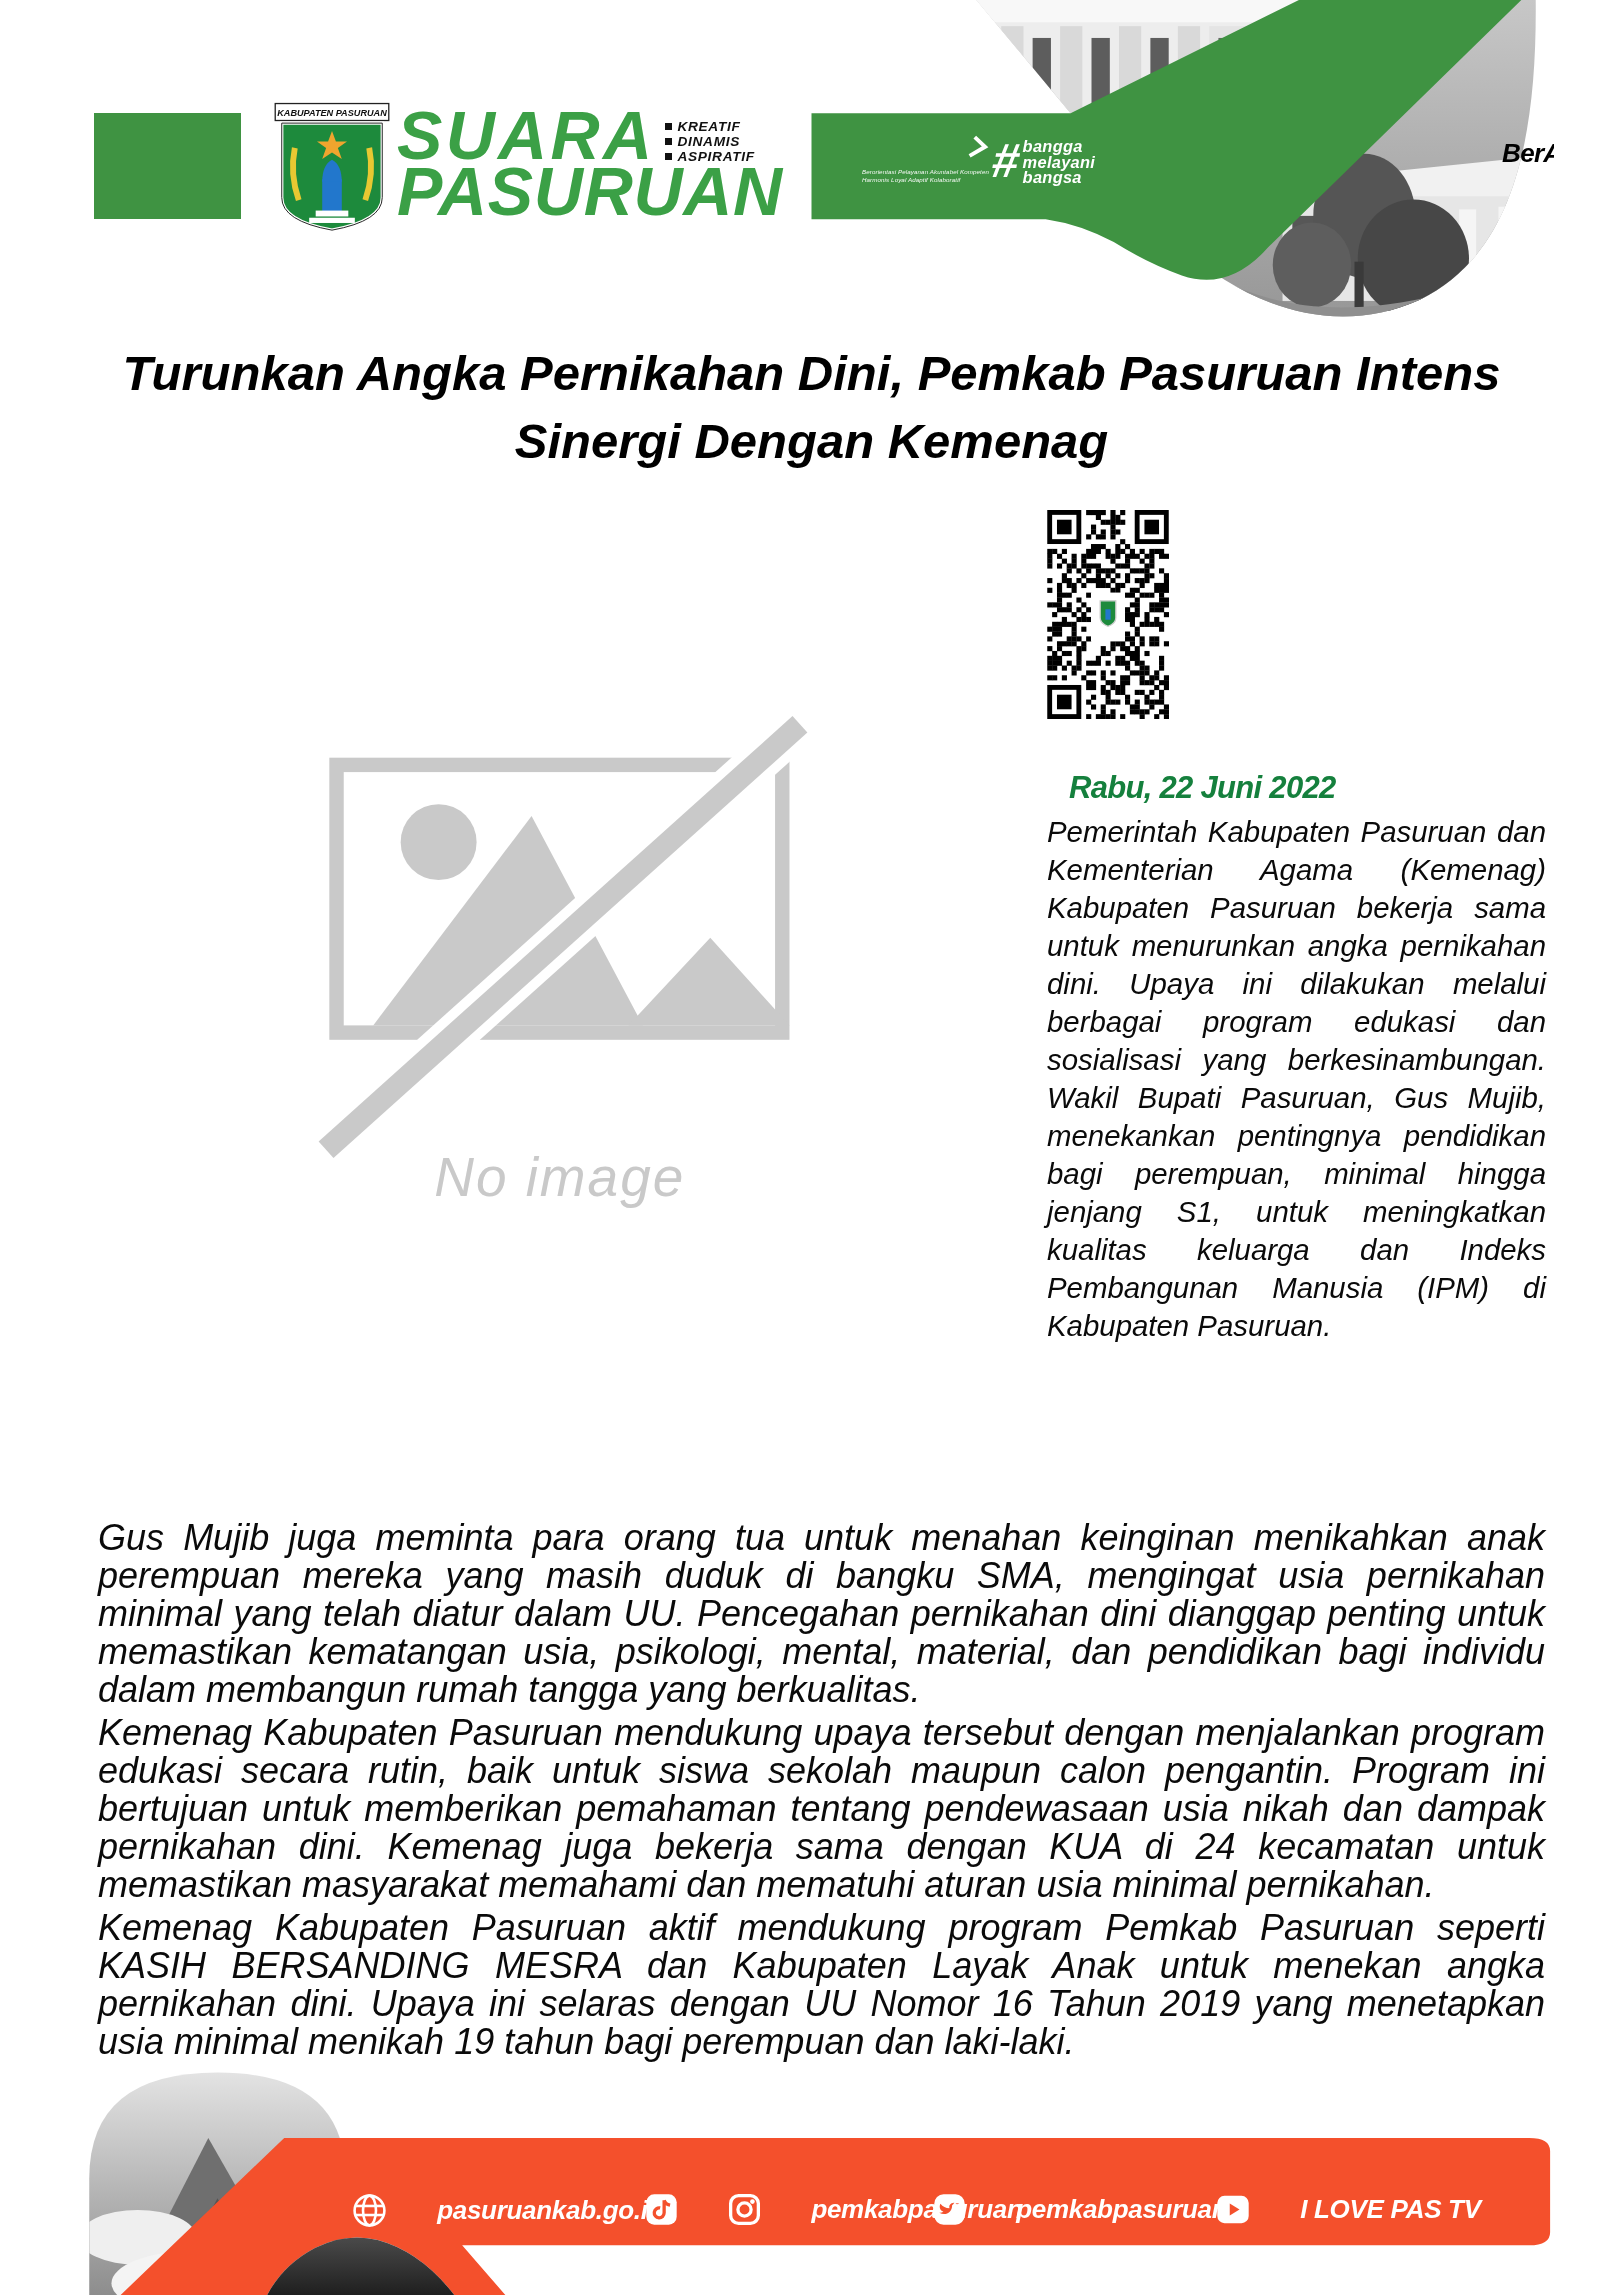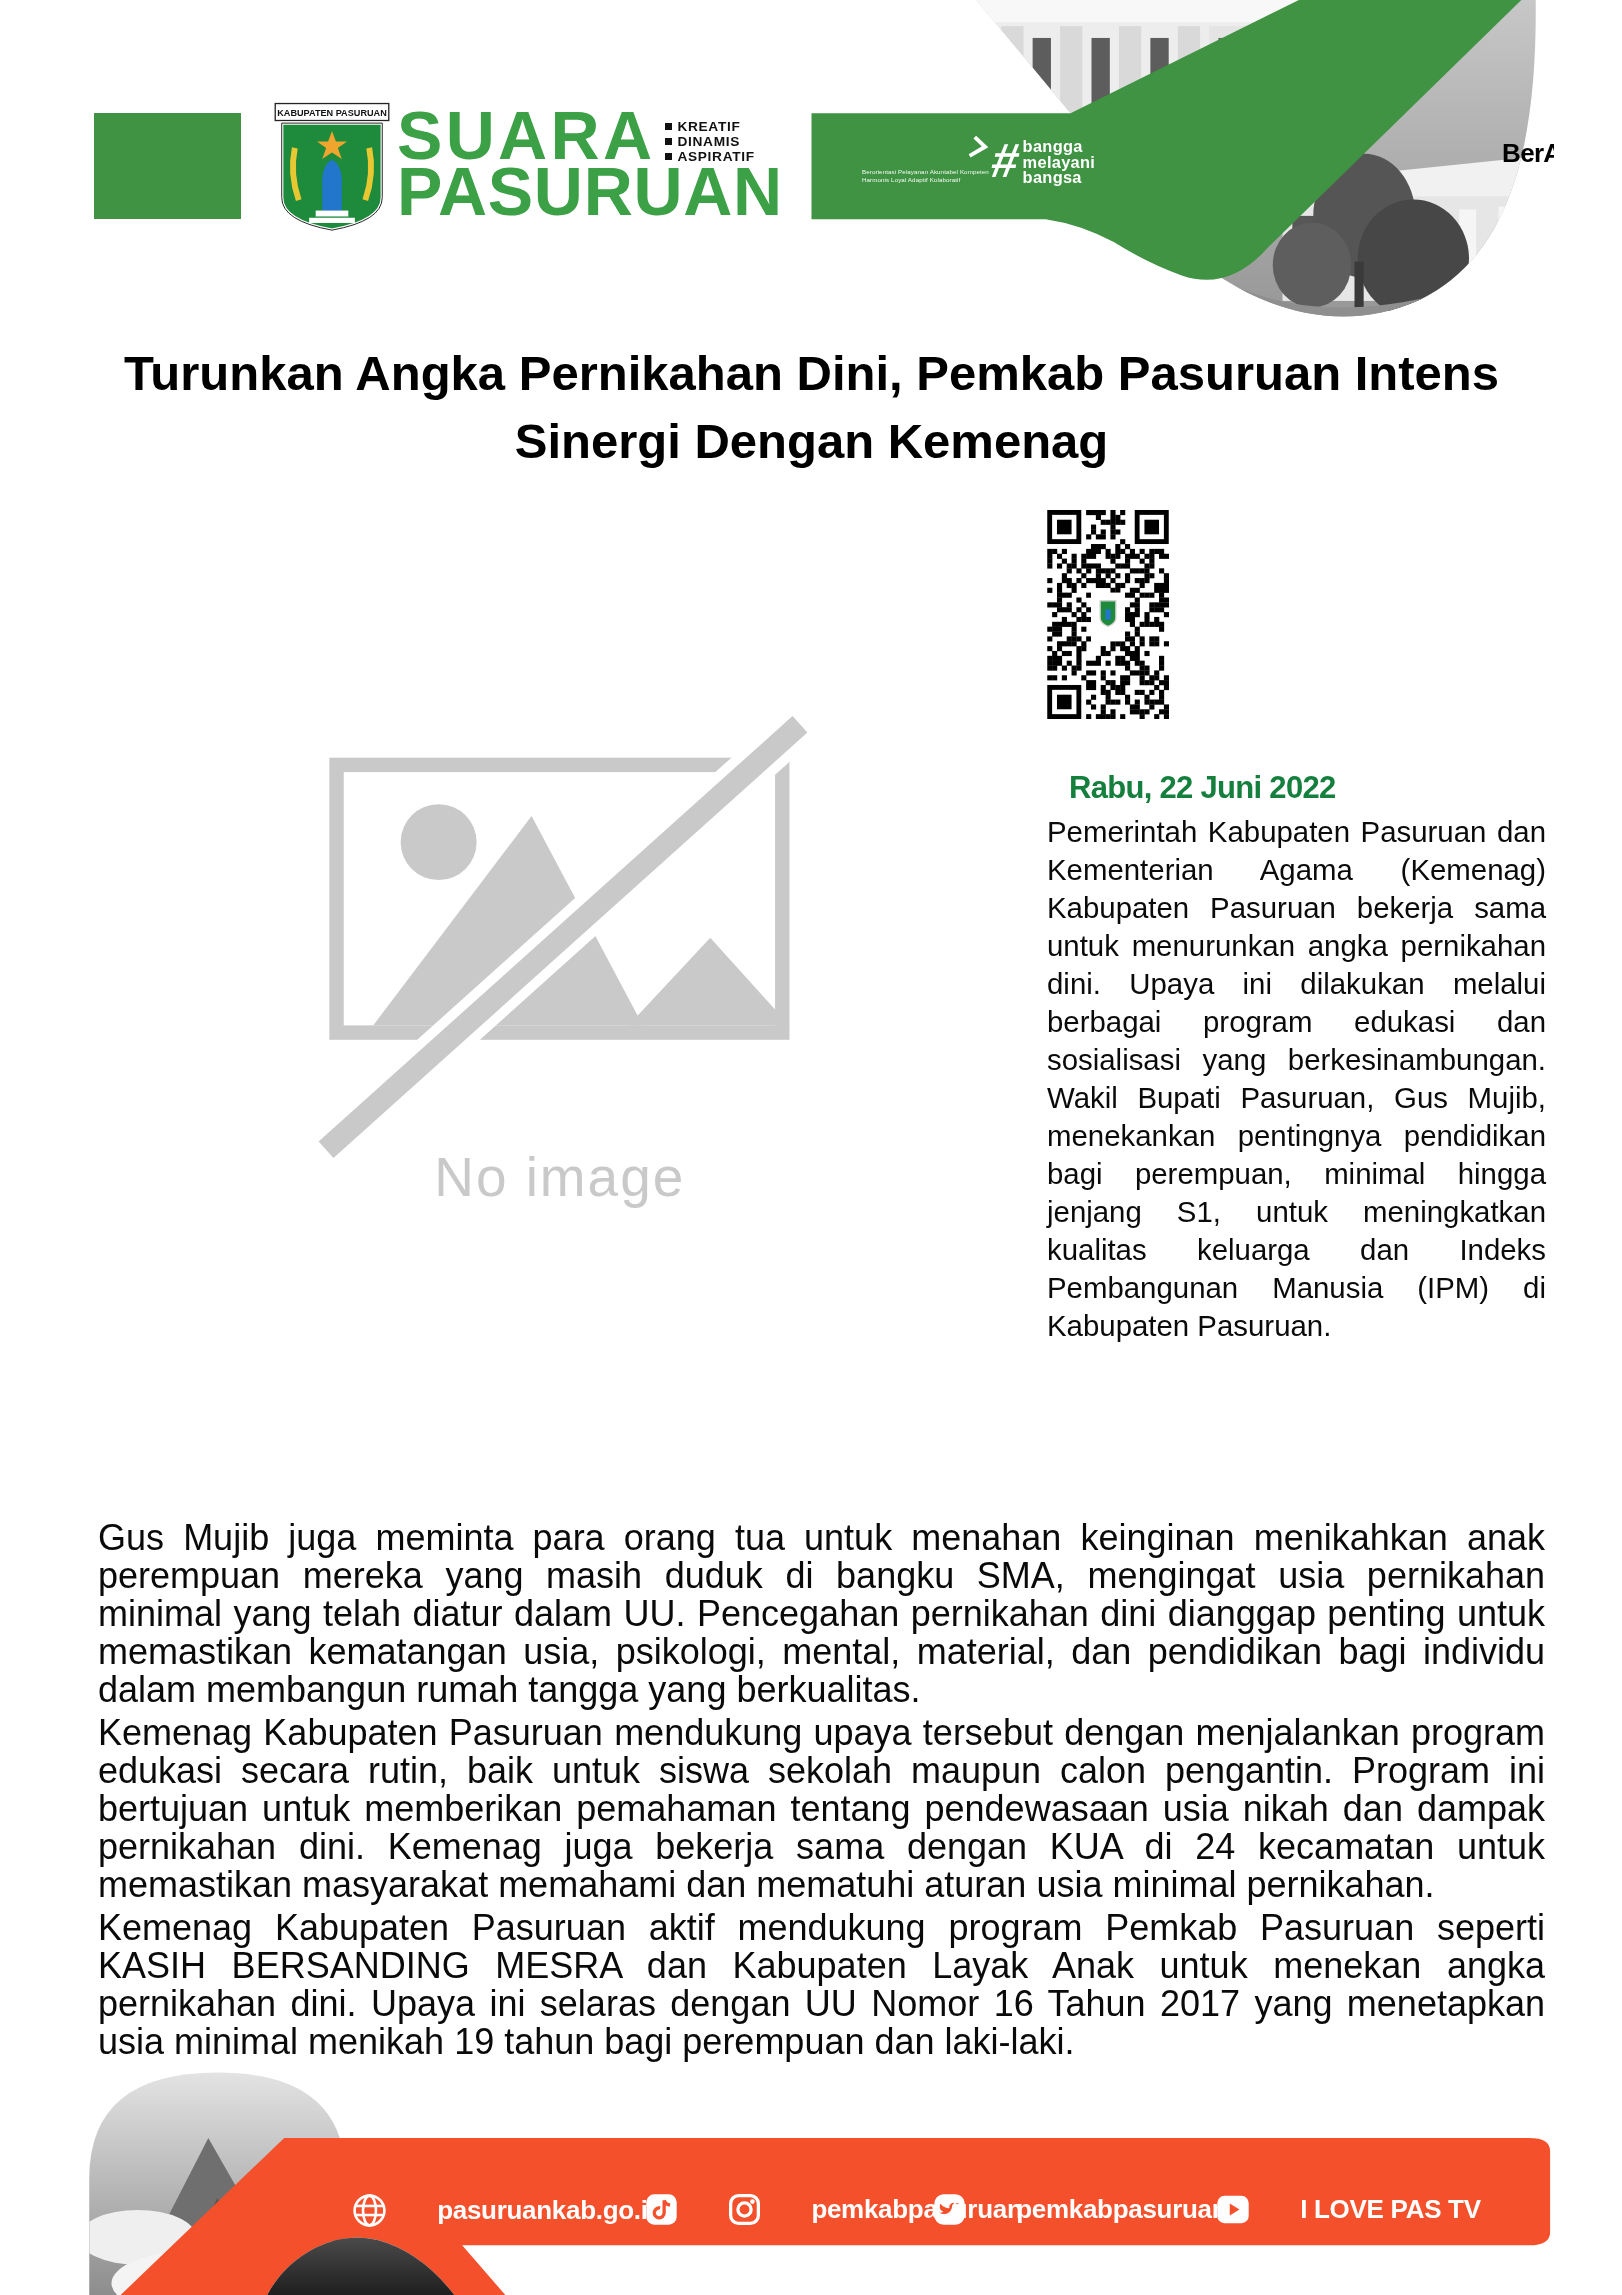--- a/index.html
+++ b/index.html
@@ -1,17 +1,17 @@
 <!DOCTYPE html>
 <html style="font-size:10.5px"><head>
 <meta charset="utf-8">
 <style>
   html,body{margin:0;padding:0;background:#ffffff;}
   .page{position:relative;width:1554px;height:2295px;overflow:hidden;background:#ffffff;
-        font-family:"Liberation Sans", sans-serif;color:#0a0a0a;}
+        font-family:"Liberation Sans", sans-serif;color:#0a0a0a;font-style:italic;}
   .abs{position:absolute;}
   
   .green-rect{left:94px;top:113px;width:147px;height:106px;background:#3f9342;}
   .brand{left:397px;top:107px;line-height:56px;font-weight:bold;color:#3ba046;}
   .brand .l1{font-size:68px;letter-spacing:3.3px;}
   .brand .l2{font-size:68px;letter-spacing:0.7px;}
   .tagline{left:665px;top:119px;}
   .tagline .item{display:flex;align-items:center;height:15px;}
   .tagline .sq{width:7.2px;height:7.2px;background:#111;margin-right:5.2px;flex:0 0 auto;}
   .tagline .txt{font-size:13.7px;font-weight:bold;letter-spacing:0.7px;color:#111;}
@@ -569,21 +569,21 @@
     <polygon points="540,572 665,438 786,572" fill="#c9c9c9"></polygon>
     <line x1="78" y1="762" x2="802" y2="112" stroke="#ffffff" stroke-width="64"></line>
     <line x1="78" y1="762" x2="802" y2="112" stroke="#c9c9c9" stroke-width="34"></line>
     <text x="435" y="832" font-size="84" fill="#c9c9c9" text-anchor="middle" letter-spacing="3">No image</text>
   </svg>
 
   <div class="abs lead">Pemerintah Kabupaten Pasuruan dan Kementerian Agama (Kemenag) Kabupaten Pasuruan bekerja sama untuk menurunkan angka pernikahan dini. Upaya ini dilakukan melalui berbagai program edukasi dan sosialisasi yang berkesinambungan. Wakil Bupati Pasuruan, Gus Mujib, menekankan pentingnya pendidikan bagi perempuan, minimal hingga jenjang S1, untuk meningkatkan kualitas keluarga dan Indeks Pembangunan Manusia (IPM) di Kabupaten Pasuruan.</div>
 
   <div class="abs para p1">Gus Mujib juga meminta para orang tua untuk menahan keinginan menikahkan anak perempuan mereka yang masih duduk di bangku SMA, mengingat usia pernikahan minimal yang telah diatur dalam UU. Pencegahan pernikahan dini dianggap penting untuk memastikan kematangan usia, psikologi, mental, material, dan pendidikan bagi individu dalam membangun rumah tangga yang berkualitas.</div>
   <div class="abs para p2">Kemenag Kabupaten Pasuruan mendukung upaya tersebut dengan menjalankan program edukasi secara rutin, baik untuk siswa sekolah maupun calon pengantin. Program ini bertujuan untuk memberikan pemahaman tentang pendewasaan usia nikah dan dampak pernikahan dini. Kemenag juga bekerja sama dengan KUA di 24 kecamatan untuk memastikan masyarakat memahami dan mematuhi aturan usia minimal pernikahan.</div>
-  <div class="abs para p3">Kemenag Kabupaten Pasuruan aktif mendukung program Pemkab Pasuruan seperti KASIH BERSANDING MESRA dan Kabupaten Layak Anak untuk menekan angka pernikahan dini. Upaya ini selaras dengan UU Nomor 16 Tahun 2017 yang menetapkan usia minimal menikah 19 tahun bagi perempuan dan laki-laki.</div>
+  <div class="abs para p3">Kemenag Kabupaten Pasuruan aktif mendukung program Pemkab Pasuruan seperti KASIH BERSANDING MESRA dan Kabupaten Layak Anak untuk menekan angka pernikahan dini. Upaya ini selaras dengan UU Nomor 16 Tahun 2019 yang menetapkan usia minimal menikah 19 tahun bagi perempuan dan laki-laki.</div>
 
   <div class="fitem" style="left:352px;top:2193px;">
     <svg class="ficon" width="35" height="35" viewBox="0 0 54 54">
       <circle cx="27" cy="27" r="23" fill="none" stroke="#fff" stroke-width="4"></circle>
       <ellipse cx="27" cy="27" rx="10" ry="23" fill="none" stroke="#fff" stroke-width="4"></ellipse>
       <line x1="5" y1="20" x2="49" y2="20" stroke="#fff" stroke-width="4"></line>
       <line x1="5" y1="34" x2="49" y2="34" stroke="#fff" stroke-width="4"></line>
     </svg>
     <span class="label">pasuruankab.go.id</span>
   </div>

